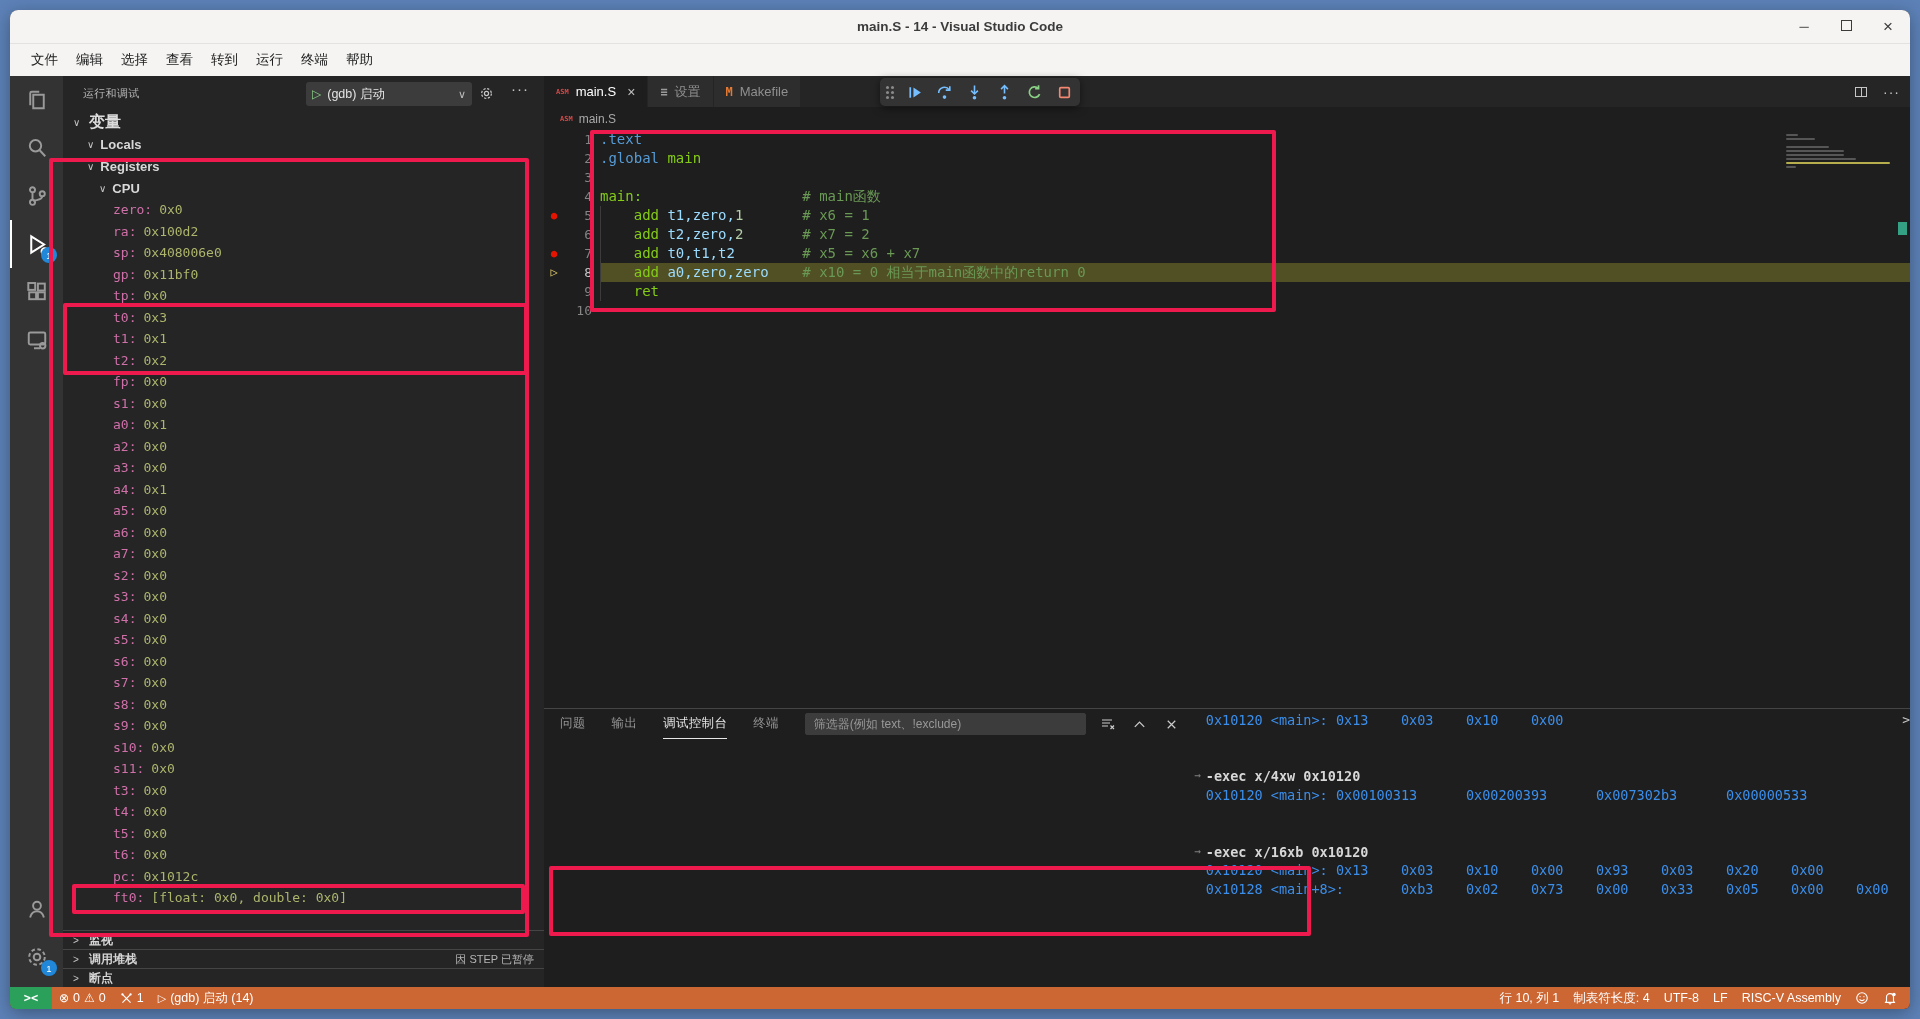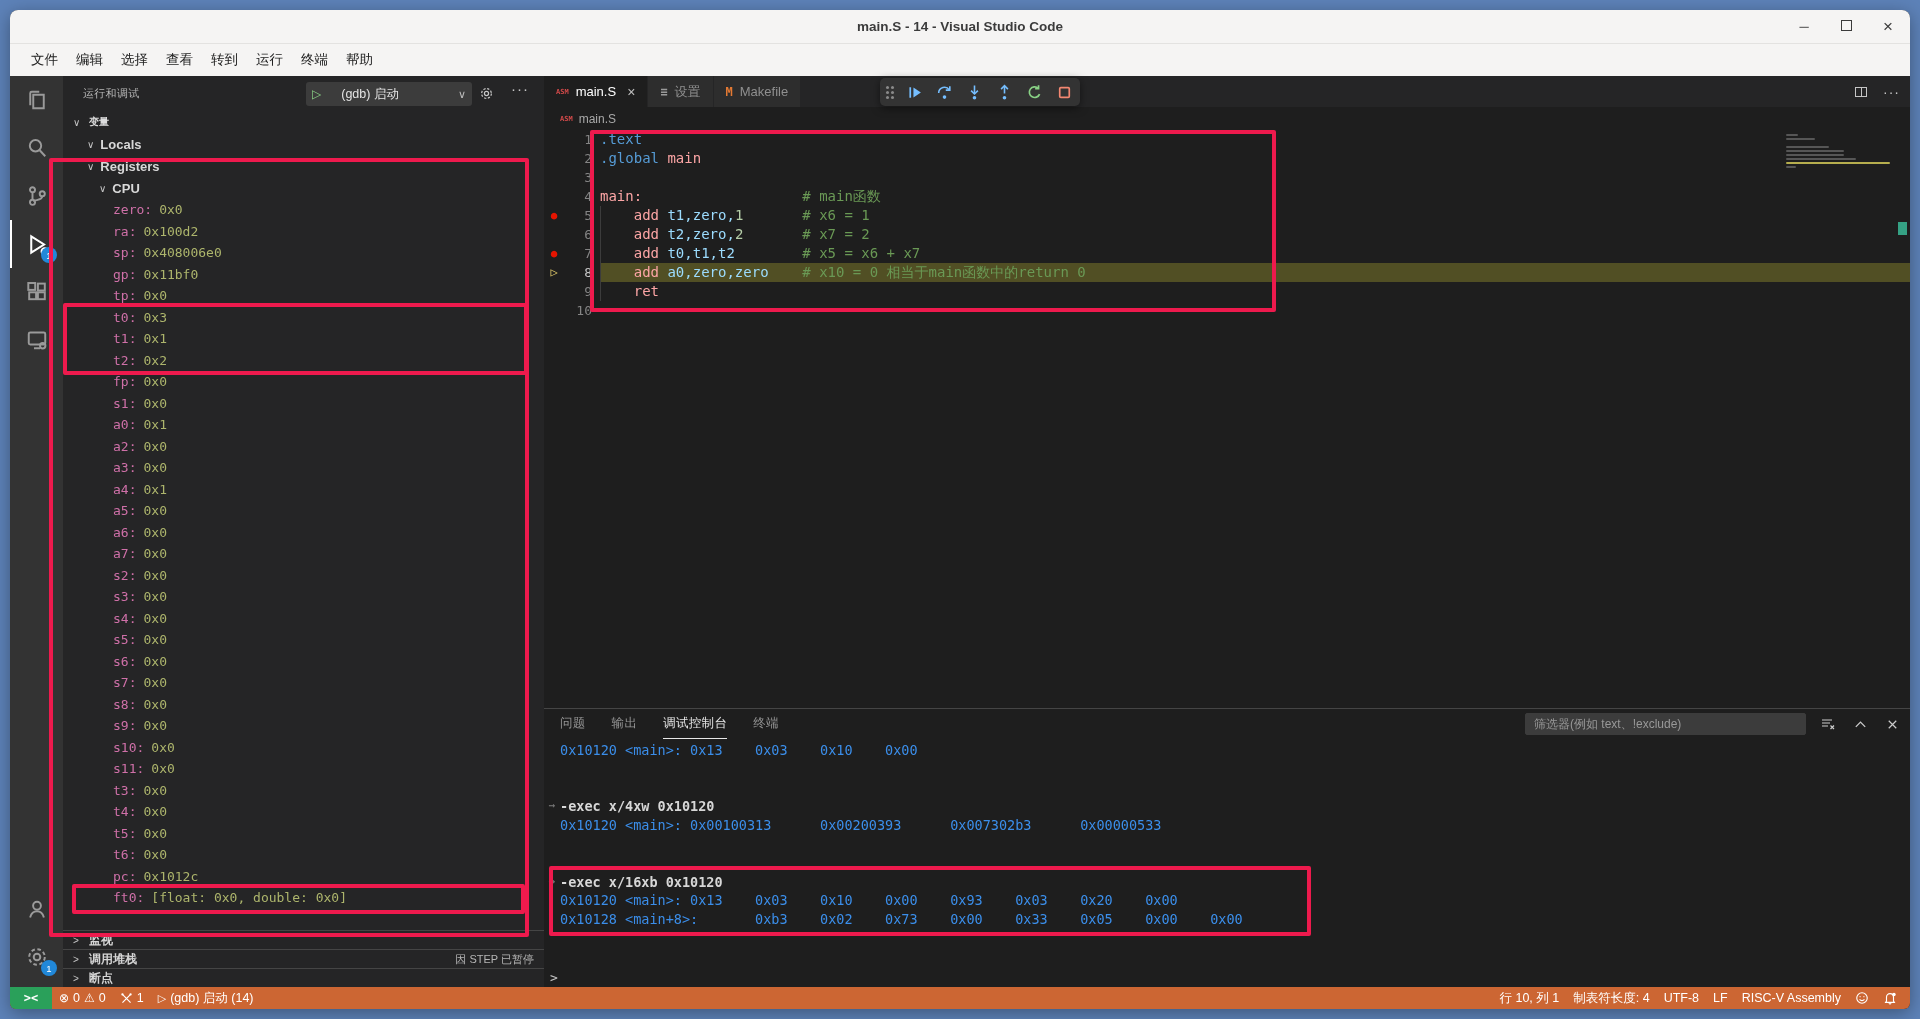--- a/index.html
+++ b/index.html
@@ -33,28 +33,28 @@
   .badge { position:absolute; right:6px; bottom:5px; min-width:16px; height:16px; border-radius:8px;
     background:#2188d9; color:#fff; font-size:9.5px; display:flex; align-items:center; justify-content:center; padding:0 3px; }
 
   
   .sidebar { width:481px; background:#252526; flex:none; display:flex; flex-direction:column; color:#cccccc; position:relative; }
   .sb-header { height:35px; display:flex; align-items:center; padding:0 8px 0 20px; flex:none; }
   .sb-title { font-size:11px; color:#b8b8b8; letter-spacing:.3px; flex:none; }
   .launch-box { position:absolute; left:243px; top:6px; width:166px; height:24px; background:#3c3c3c; border-radius:3px;
     display:flex; align-items:center; padding:0 6px; gap:6px; }
   .play { color:#89d185; font-size:12px; }
-  .launch-label { color:#e4e4e4; font-size:12.5px; flex:1; white-space:nowrap;margin-left:14px; }
+  .launch-label { color:#e4e4e4; font-size:12.5px; flex:1; white-space:nowrap; }
   .chev { color:#bdbdbd; font-size:11px; }
   .sb-gear { position:absolute; left:416px; top:10px; }
   .sb-more { position:absolute; left:448px; top:4px; color:#c5c5c5; font-size:15px; letter-spacing:1px; }
 
   .section-row { height:22px; display:flex; align-items:center; font-size:12.5px; gap:6px; padding-left:10px; flex:none; }
   .section-row .twisty { color:#c5c5c5; font-size:10px; width:10px; }
-  .section-row .lbl { font-weight:bold; color:#dcdcdc; font-size:10px; }
+  .section-row .lbl { font-weight:bold; color:#dcdcdc; font-size:16px; }
 
   .tree { flex:none; }
   .tree-row { height:22px; display:flex; align-items:center; gap:6px; font-size:13px; }
   .tree-row .lbl { font-weight:bold; color:#d8d8d8; }
 
   .reg-list { height:730px; overflow:hidden; flex:none; }
   .reg-row { height:21.5px; display:flex; align-items:center; padding-left:50px;
     font-family:"DejaVu Sans Mono",monospace; font-size:13px; }
   .reg-name { color:#cf70a8; }
   .reg-val  { color:#adb56c; margin-left:7px; }
@@ -92,31 +92,31 @@
 
   .code-area { flex:1; position:relative; min-height:0; font-family:"DejaVu Sans Mono",monospace; }
   .code-line { display:flex; height:19px; line-height:19px; font-size:14px; }
   .gutter { width:56px; flex:none; display:flex; }
   .bp-col { width:20px; text-align:center; font-size:10px; line-height:19px; }
   .bp-dot { color:#e51400; font-size:11px; }
   .cur-arrow { color:#e8d16c; font-size:12px; }
   .num { width:28px; text-align:right; color:#858585; font-size:13px; }
   .code-text { flex:1; white-space:pre; tab-size:4; color:#d4d4d4; }
   .code-line.current .code-text { background:rgba(221,215,56,.27); }
-  .tok-kw { color:#569cd6; } .tok-pl { color:#fca5a5; } .tok-op { color:#9cdcfe; }
+  .tok-kw { color:#569cd6; } .tok-pl { color:#84cc16; } .tok-op { color:#9cdcfe; }
   .tok-num { color:#b5cea8; } .tok-cm { color:#6a9955; }
   .indent-guide { position:absolute; left:56px; top:76px; width:1px; height:95px; background:#3c3c3c; }
 
   .minimap { position:absolute; right:16px; top:4px; width:108px; }
   .mm-bar { height:2px; margin-bottom:2px; background:#6d6d6d; opacity:.7; border-radius:1px; }
   .overview-ruler { position:absolute; right:0; top:0; bottom:0; width:14px; }
   .ov-mark { position:absolute; right:3px; width:9px; }
 
   
-  .panel { height:279px; flex:none; border-top:1px solid rgba(128,128,128,.4); display:flex; flex-direction:column; position:relative; }
+  .panel { height:279px; flex:none; border-top:1px solid rgba(128,128,128,.4); display:flex; flex-direction:row; position:relative; }
   .panel-header { height:30px; flex:none; display:flex; align-items:center; padding:0 8px 0 16px; }
   .ptab { font-size:12.5px; color:#969696; margin-right:26px; height:100%; display:flex; align-items:center;
     border-bottom:1px solid transparent; text-transform:none; letter-spacing:.3px; }
   .ptab.active { color:#e7e7e7; border-bottom:1px solid #e7e7e7; }
   .panel-right { margin-left:auto; display:flex; align-items:center; gap:12px; }
   .filter-input { width:281px; height:22px; background:#3c3c3c; border:1px solid #3c3c3c; border-radius:2px;
     color:#cccccc; font-size:12px; padding:0 8px; outline:none; }
   .filter-input::placeholder { color:#989898; }
   .picon { display:flex; align-items:center; justify-content:center; width:20px; height:20px; }
 

